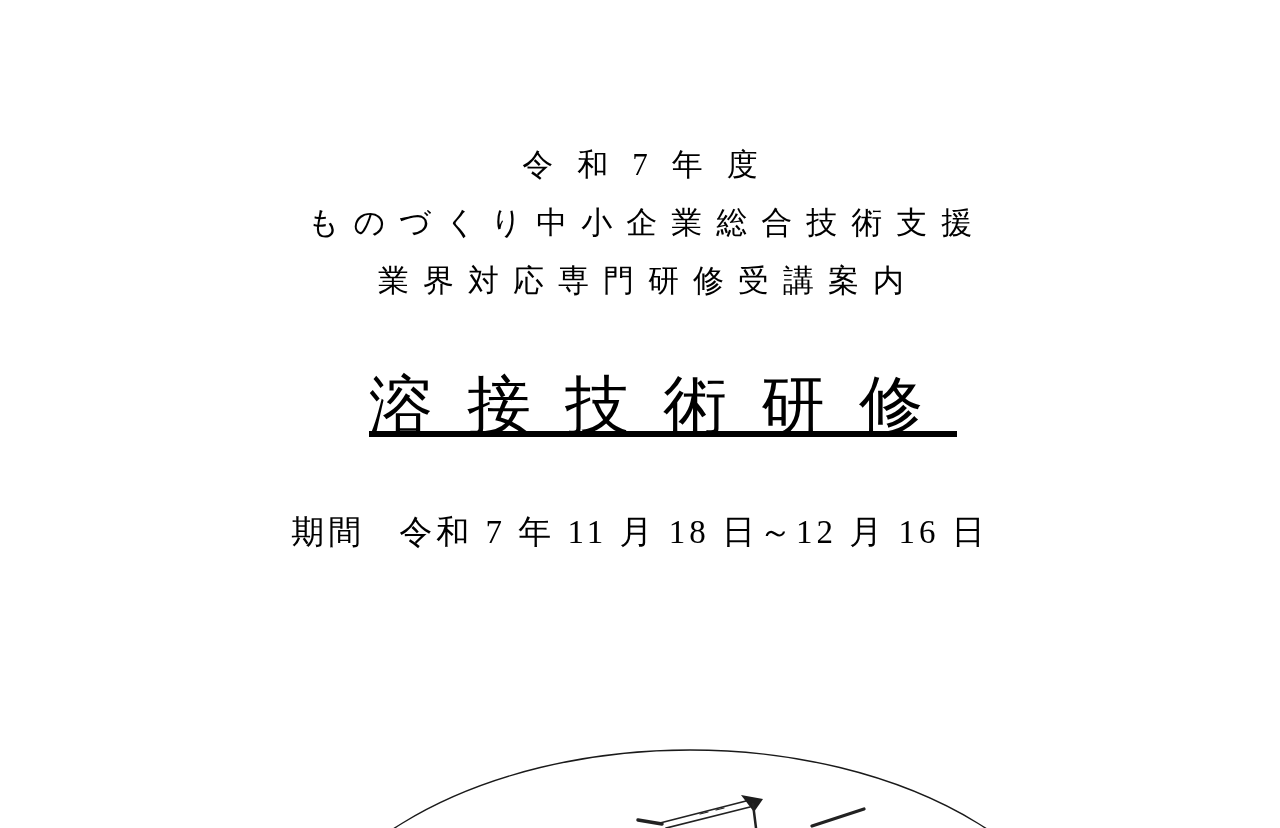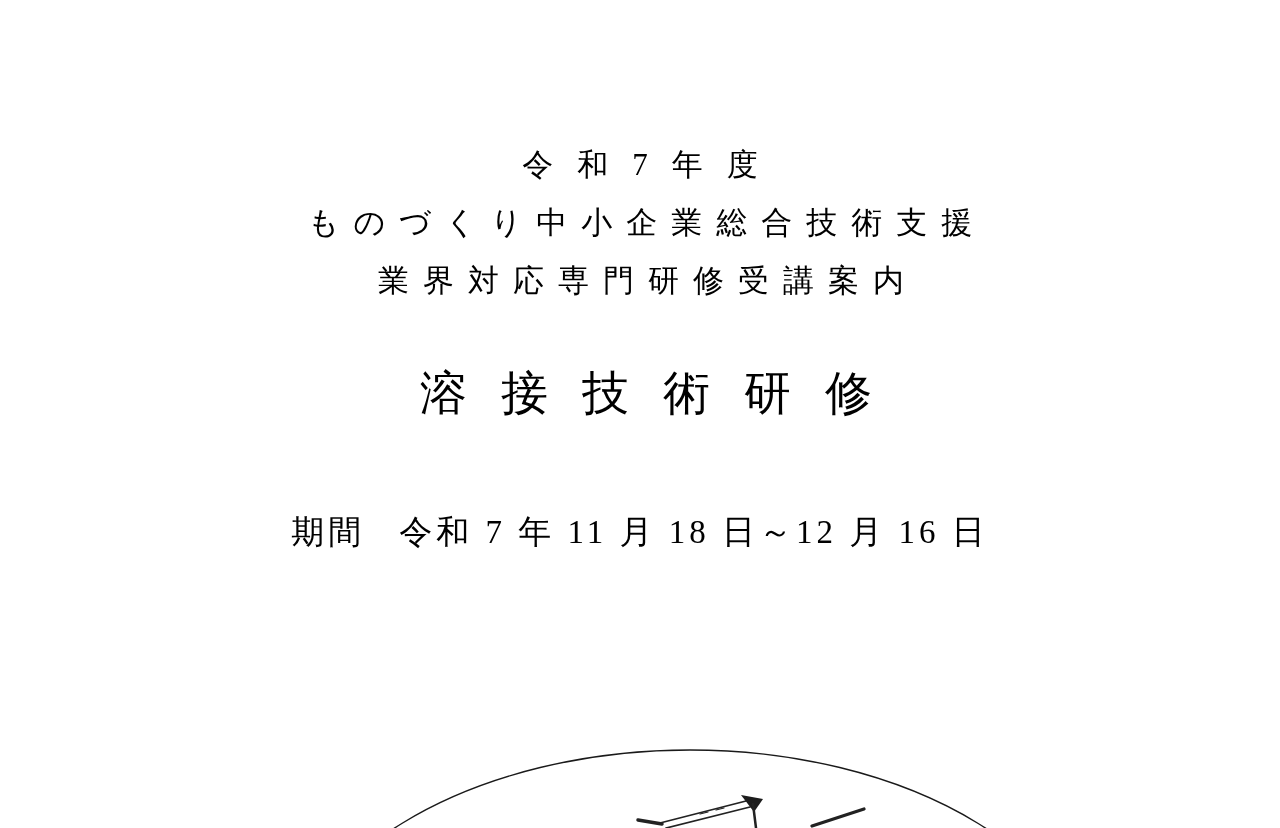--- a/index.html
+++ b/index.html
@@ -38,24 +38,25 @@
     padding-left: 14px;
   }
   .subtitle {
     top: 260px;
     font-size: 31px;
     letter-spacing: 14px;
     padding-left: 16px;
   }
   .main-title {
     top: 362px;
-    font-size: 47px;
+    font-size: 64px;
     font-weight: 500;
     letter-spacing: 34px;
     padding-left: 46px;
+    text-decoration: underline;
   }
   .period {
     top: 510px;
     font-size: 33px;
     letter-spacing: 4px;
   }
   .period .gap {
     display: inline-block;
     width: 34px;
   }

